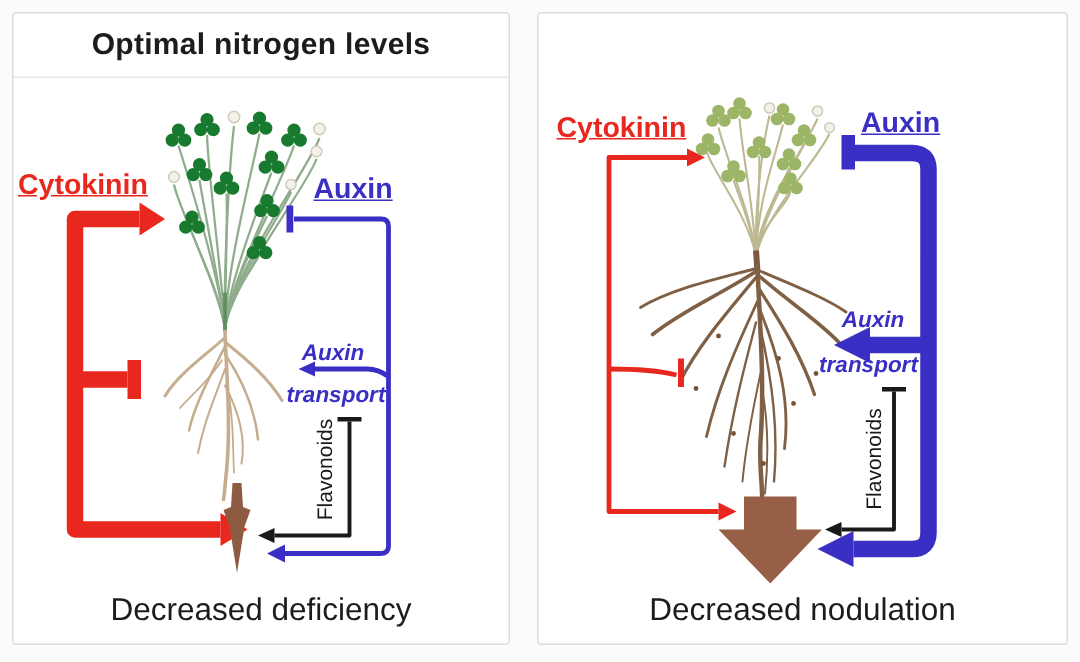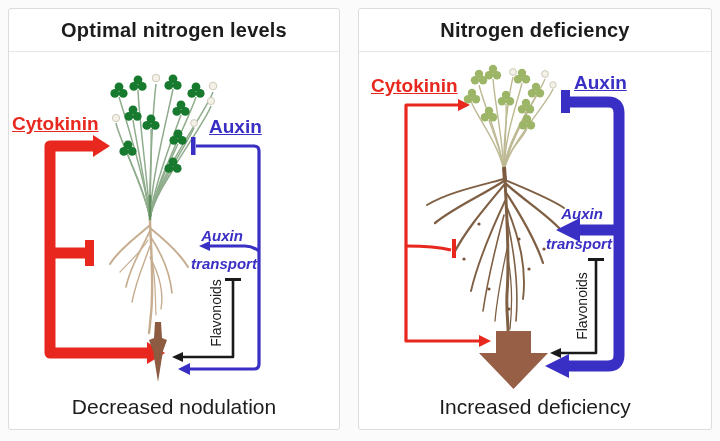--- a/index.html
+++ b/index.html
@@ -158,25 +158,24 @@
       </g>
 
       <path d="M146,313 L152,313 L153,329 L158,331 L154,342 L149,373 L144,342 L140,331 L145,329 Z" fill="#8d5b41"></path>
     </svg>
 
     <div class="lbl hormone c-red" style="left:3px; top:104px;">Cytokinin</div>
     <div class="lbl hormone c-blue" style="left:200px; top:107px;">Auxin</div>
     <div class="lbl transport" style="left:188px; top:218px; width:50px;">Auxin</div>
     <div class="lbl transport" style="left:176px; top:246px; width:78px;">transport</div>
     <div class="lbl flavonoids-lbl" style="left:165px; top:296px;">Flavonoids</div>
-    <div class="lbl outcome" style="top:386px;">Decreased nodulation</div>
+    <div class="lbl outcome" style="top:386px;">Decreased deficiency</div>
   </section>
 
   <section class="panel right">
-    <div class="panel-title">Nitrogen deficiency</div>
 
     <svg class="art" width="351" height="419" viewBox="0 0 351 419">
 
       <g>
         <g class="stems2">
           <path d="M145,162 C141,130 126,100 120,76"></path>
           <path d="M145,162 C143,125 136,95 134,70"></path>
           <path d="M145,162 C146,125 158,95 163,74"></path>
           <path d="M145,162 C149,130 170,100 177,87"></path>
           <path d="M145,162 C146,135 148,105 147,95"></path>
@@ -255,16 +254,16 @@
       </g>
 
       <polygon points="137,322 172,322 172,344 189,344 154.5,380 120,344 137,344" fill="#975f45"></polygon>
     </svg>
 
     <div class="lbl hormone c-red" style="left:12px; top:66px;">Cytokinin</div>
     <div class="lbl hormone c-blue" style="left:215px; top:63px;">Auxin</div>
     <div class="lbl transport" style="left:198px; top:196px; width:50px;">Auxin</div>
     <div class="lbl transport" style="left:181px; top:226px; width:78px;">transport</div>
     <div class="lbl flavonoids-lbl" style="left:181px; top:289px;">Flavonoids</div>
-    <div class="lbl outcome" style="top:386px;">Increased deficiency</div>
+    <div class="lbl outcome" style="top:386px;">Decreased nodulation</div>
   </section>
 
 </div>
 
 </body></html>

